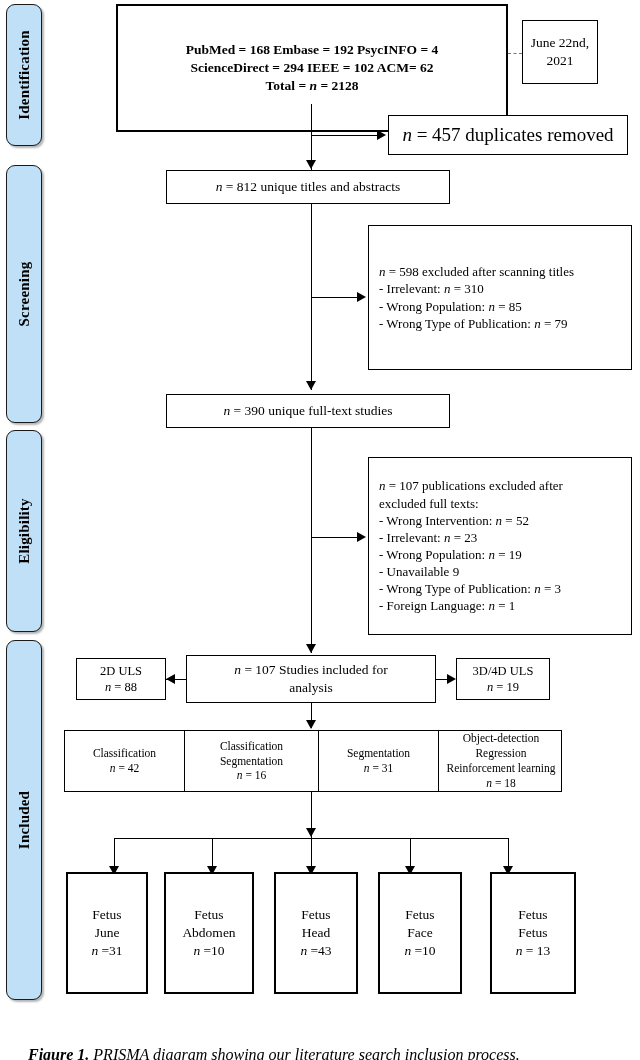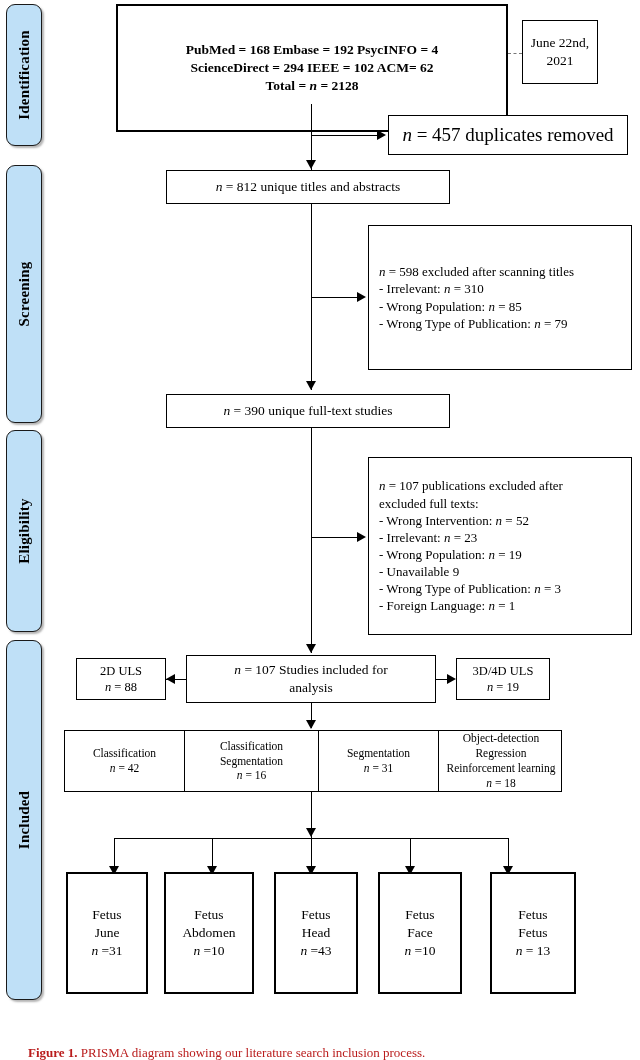--- a/index.html
+++ b/index.html
@@ -115,24 +115,25 @@
     left: 22px;
     width: 600px;
     font-size: 17.5px;
     line-height: 1.25;
     color: #111;
   }
   .caption {
     position: absolute;
     left: 28px;
     width: 600px;
-    font-size: 13px;
+    font-size: 16px;
     line-height: 1.2;
-    color: #b91c1c;
+    color: #000000;
     overflow: hidden;
+    font-style: italic;
   }
   .caption b { font-weight: bold; }
 
   .sub-cell {
     position: absolute;
     box-sizing: border-box;
     display: flex;
     flex-direction: column;
     justify-content: center;
     align-items: center;

